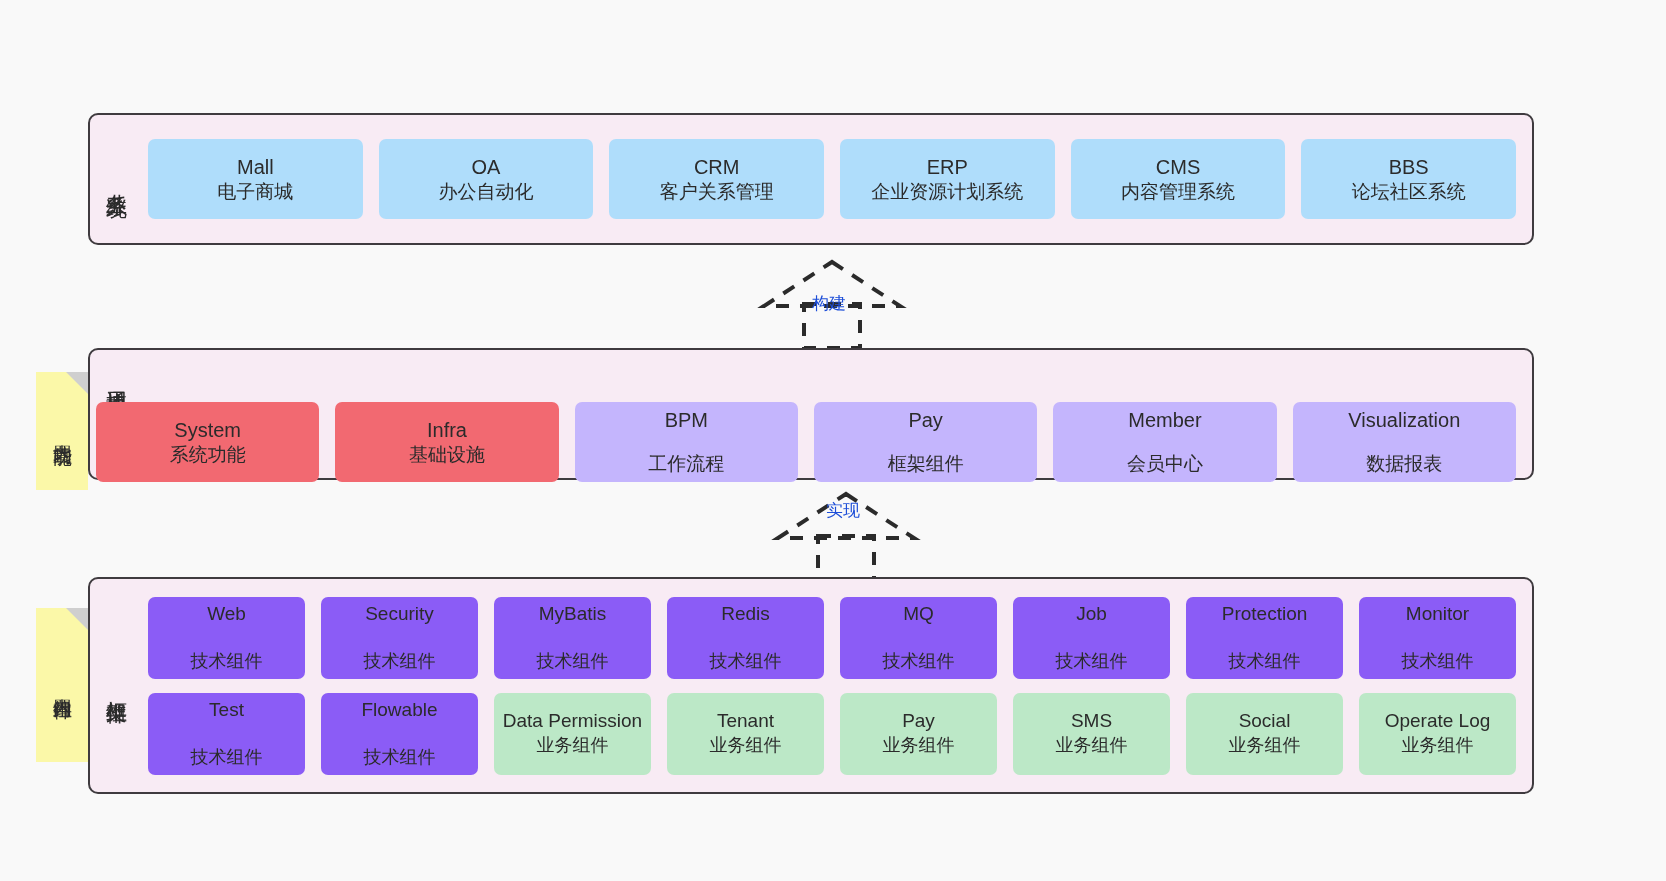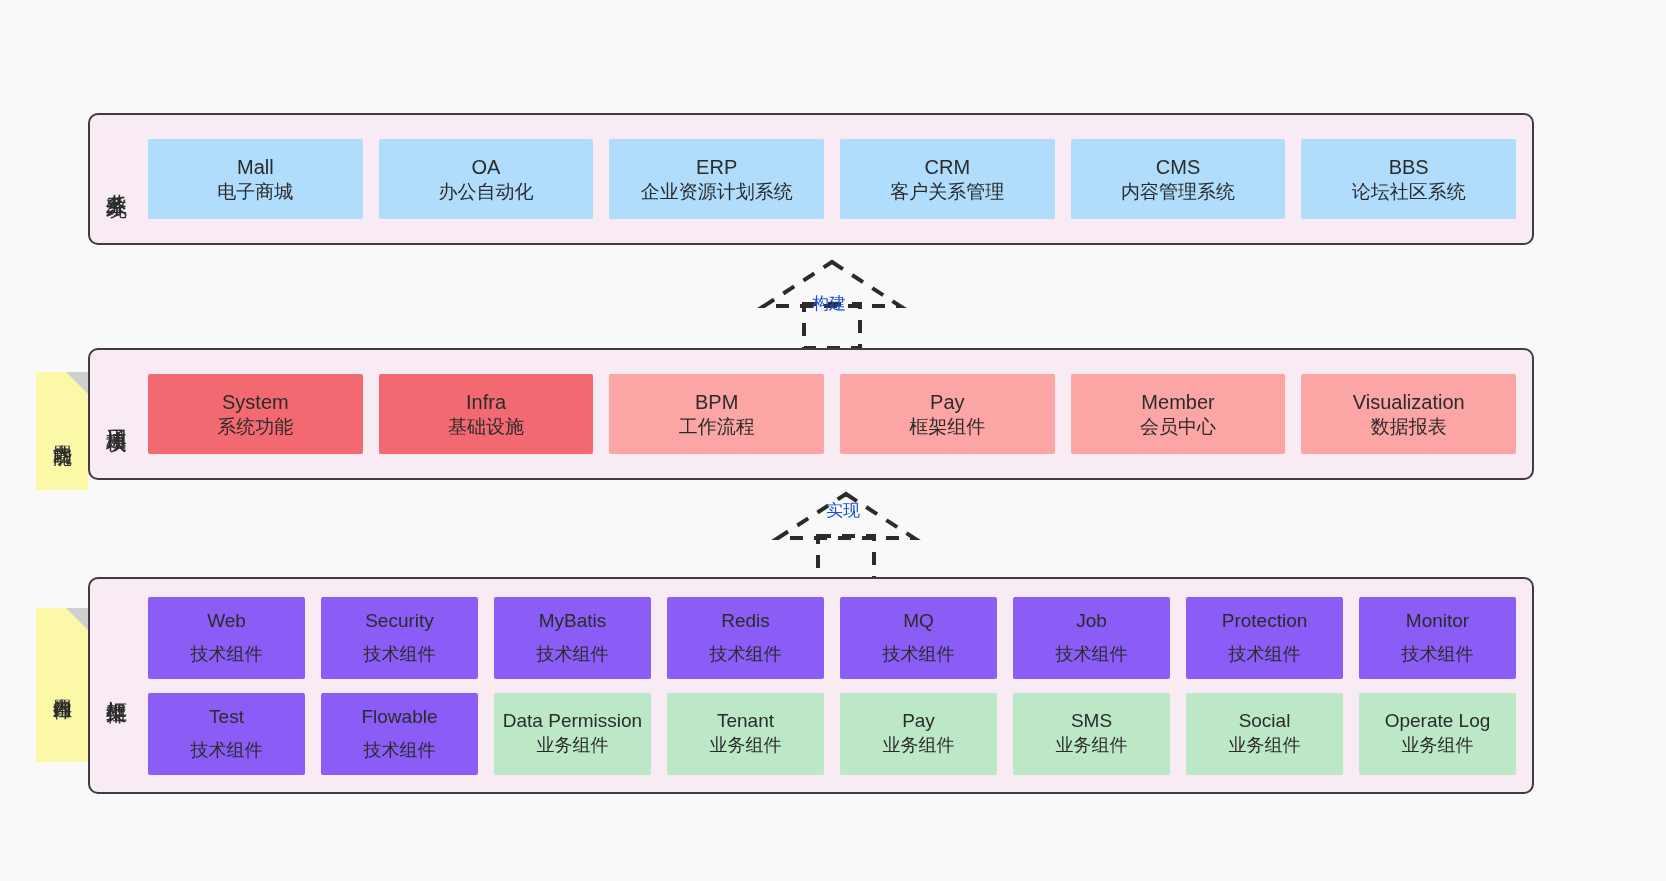--- a/index.html
+++ b/index.html
@@ -50,47 +50,47 @@
     gap: 14px;
     padding: 0 16px 0 6px;
   }
   .row {
     display: flex;
     gap: 16px;
     align-items: stretch;
   }
   .card {
     flex: 1 1 0;
-    border-radius: 2px;
+    border-radius: 7px;
     display: flex;
     flex-direction: column;
     align-items: center;
     justify-content: center;
     text-align: center;
     color: #2B2B2B;
     line-height: 1.3;
-    padding: 12px 6px;
+    padding: 5px 6px;
   }
   .card .t1 { font-size: 20px; }
   .card .t2 { font-size: 19px; }
   .card.small .t1 { font-size: 19px; }
   .card.small .t2 { font-size: 18px; }
 
   
   .c-blue        { background: #AFDDFB; }
   .c-red         { background: #F26971; }
-  .c-pink        { background: #fca5a5; }
+  .c-pink        { background: #c4b5fd; justify-content: space-between; }
   .c-green       { background: #8b5cf6; justify-content: space-between; }
   .c-green-light { background: #BCE8C7; }
 
   
   #layer-business { left: 88px;  top: 113px; width: 1446px; height: 132px; }
   #layer-business .row { height: 80px; }
 
-  #layer-common   { left: 88px;  top: 348px; width: 1446px; height: 132px; }
+  #layer-common   { left: 88px;  top: 348px; width: 1446px; height: 132px; flex-direction: column; }
   #layer-common .row { height: 80px; }
 
   #layer-framework{ left: 88px;  top: 577px; width: 1446px; height: 217px; }
   #layer-framework .row { height: 82px; }
 
   
   .sticky {
     position: absolute;
     width: 52px;
     background: #FBF8A8;
@@ -143,26 +143,26 @@
       <div class="row">
         <div class="card c-blue">
           <div class="t1">Mall</div>
           <div class="t2">电子商城</div>
         </div>
         <div class="card c-blue">
           <div class="t1">OA</div>
           <div class="t2">办公自动化</div>
         </div>
         <div class="card c-blue">
+          <div class="t1">CRM</div>
+          <div class="t2">客户关系管理</div>
+        </div>
+        <div class="card c-blue">
           <div class="t1">ERP</div>
           <div class="t2">企业资源计划系统</div>
-        </div>
-        <div class="card c-blue">
-          <div class="t1">CRM</div>
-          <div class="t2">客户关系管理</div>
         </div>
         <div class="card c-blue">
           <div class="t1">CMS</div>
           <div class="t2">内容管理系统</div>
         </div>
         <div class="card c-blue">
           <div class="t1">BBS</div>
           <div class="t2">论坛社区系统</div>
         </div>
       </div>

